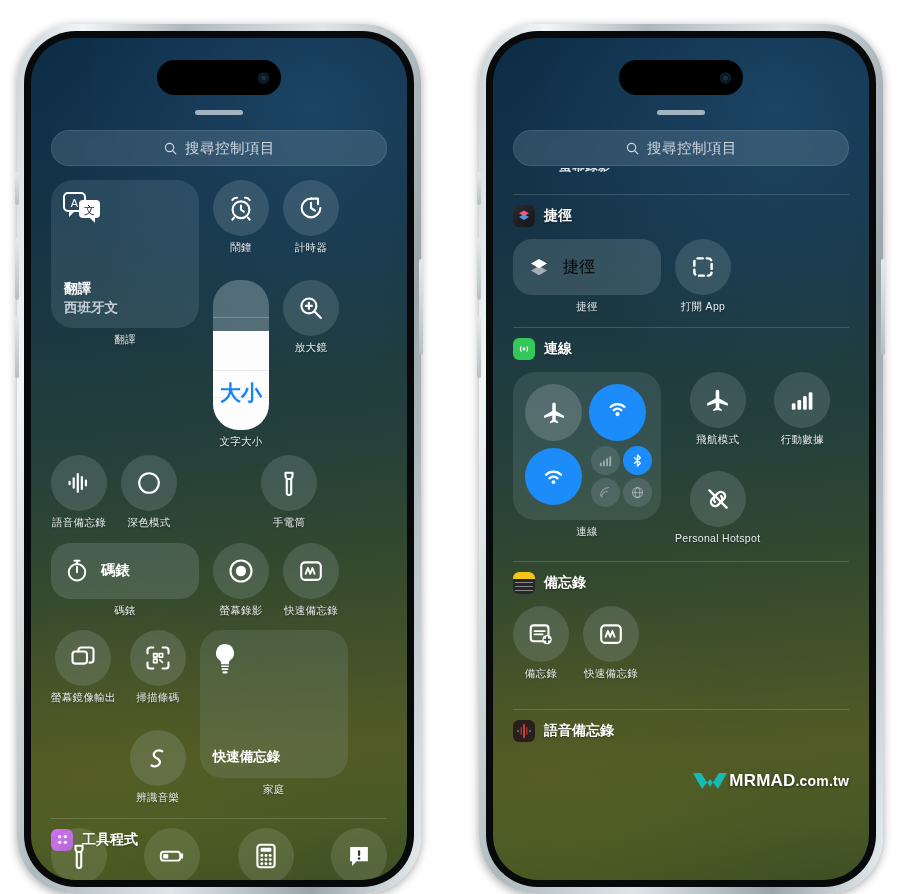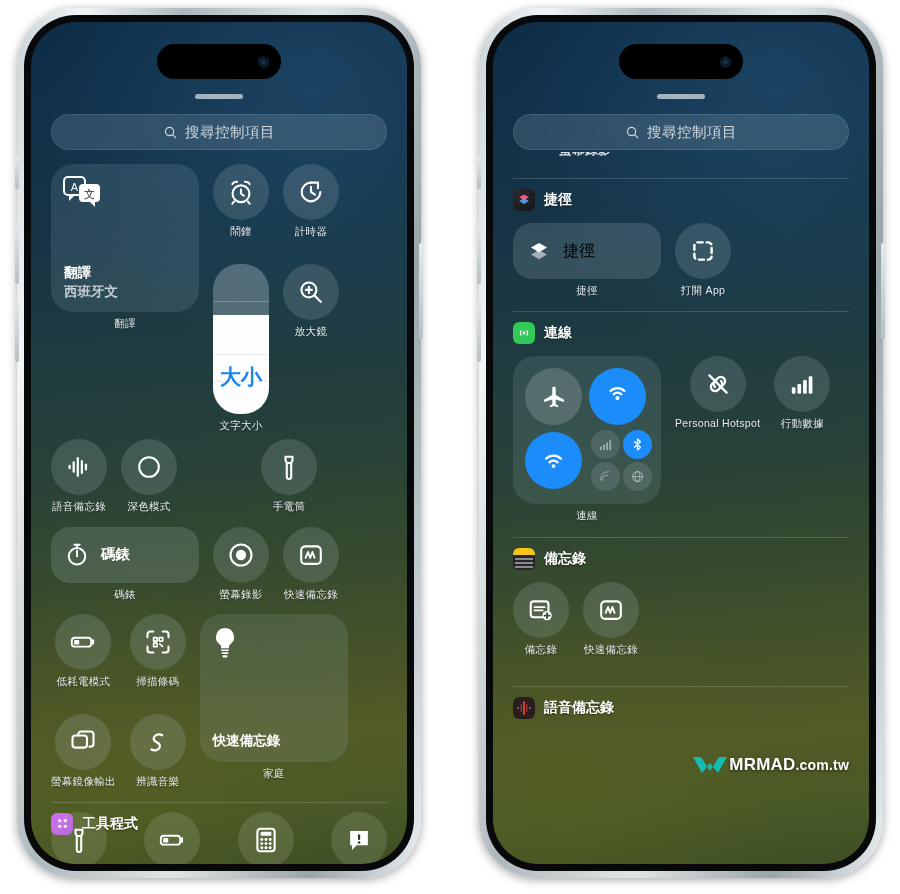--- a/index.html
+++ b/index.html
@@ -6,21 +6,21 @@
   body {
     width: 900px; height: 894px;
     background: #ffffff;
     font-family: "Liberation Sans", "DejaVu Sans", sans-serif;
     overflow: hidden;
     position: relative;
   }
   .stage { position: relative; width: 900px; height: 894px; display: flex; justify-content: center; gap: 58px; }
 
   
-  .phone { position: relative; width: 404px; height: 870px; margin-top: 8px; }
+  .phone { position: relative; width: 404px; height: 870px; margin-top: 24px; }
   .frame {
     position: absolute; inset: 0;
     border-radius: 58px;
     background: linear-gradient(100deg,#c9d2d6 0%,#f2f6f7 12%,#aeb8bc 30%,#dfe6e8 55%,#9aa5aa 80%,#e8eef0 100%);
     box-shadow: 0 2px 10px rgba(0,0,0,.35);
   }
   .bezel {
     position: absolute; left: 7px; top: 7px; right: 7px; bottom: 7px;
     border-radius: 52px;
     background: #07090b;
@@ -321,30 +321,20 @@
                   <rect x="3.6" y="4.6" width="16.8" height="15" rx="3.4"></rect>
                   <path d="M7.4 14.4 l2-5 1.9 5 1.9-5 1.9 5" stroke-width="1.6"></path>
                 </svg>
               </div>
               <div class="cap">快速備忘錄</div>
             </div>
           </div>
 
           <div class="row">
             <div class="col">
-              <div class="item">
-                <div class="circ">
-                  <svg class="ic" viewBox="0 0 24 24">
-                    <rect x="2.4" y="8.4" width="16.6" height="7.6" rx="2.6" stroke-width="1.6"></rect>
-                    <rect x="4.4" y="10.2" width="4.4" height="4" rx="1" fill="#fff" stroke="none"></rect>
-                    <path d="M20.6 10.6 v2.8" stroke-width="1.8"></path>
-                  </svg>
-                </div>
-                <div class="cap">低耗電模式</div>
-              </div>
               <div class="item">
                 <div class="circ">
                   <svg class="ic" viewBox="0 0 24 24">
                     <rect x="3" y="6.4" width="12.4" height="10.4" rx="2.4"></rect>
                     <path d="M8 6.4 V5.4 a2.4 2.4 0 0 1 2.4-2.4 h8.2 A2.4 2.4 0 0 1 21 5.4 v8.2 a2.4 2.4 0 0 1-2.4 2.4 h-1"></path>
                   </svg>
                 </div>
                 <div class="cap">螢幕鏡像輸出</div>
               </div>
             </div>
@@ -565,20 +555,28 @@
                     <line x1="4" y1="12" x2="20" y2="12"></line>
                 </svg>
               </div>
             </div>
             <div class="cap">連線</div>
           </div>
 
           <div class="col">
             <div class="item">
               <div class="circ">
+                <svg class="ic fill" viewBox="0 0 24 24" style="width:27px;height:27px">
+                  <path d="M21.2 15.4 13.6 11V4.9a1.6 1.6 0 0 0-3.2 0V11L2.8 15.4v2.1l7.6-2.3v4.2l-2.2 1.5v1.4l3.8-1 3.8 1v-1.4l-2.2-1.5v-4.2l7.6 2.3Z"></path>
+                </svg>
+              </div>
+              <div class="cap">飛航模式</div>
+            </div>
+            <div class="item">
+              <div class="circ">
                 <svg class="ic" viewBox="0 0 24 24" style="stroke-width:2">
                   <path d="M9.4 14.6a3.6 3.6 0 0 1 0-5.1l2.5-2.5a3.6 3.6 0 0 1 5.1 5.1l-1.1 1.1"></path>
                   <path d="M14.6 9.4a3.6 3.6 0 0 1 0 5.1l-2.5 2.5a3.6 3.6 0 0 1-5.1-5.1l1.1-1.1"></path>
                   <line x1="4.6" y1="4.6" x2="19.4" y2="19.4" stroke-width="2"></line>
                 </svg>
               </div>
               <div class="cap">Personal Hotspot</div>
             </div>
           </div>
 

